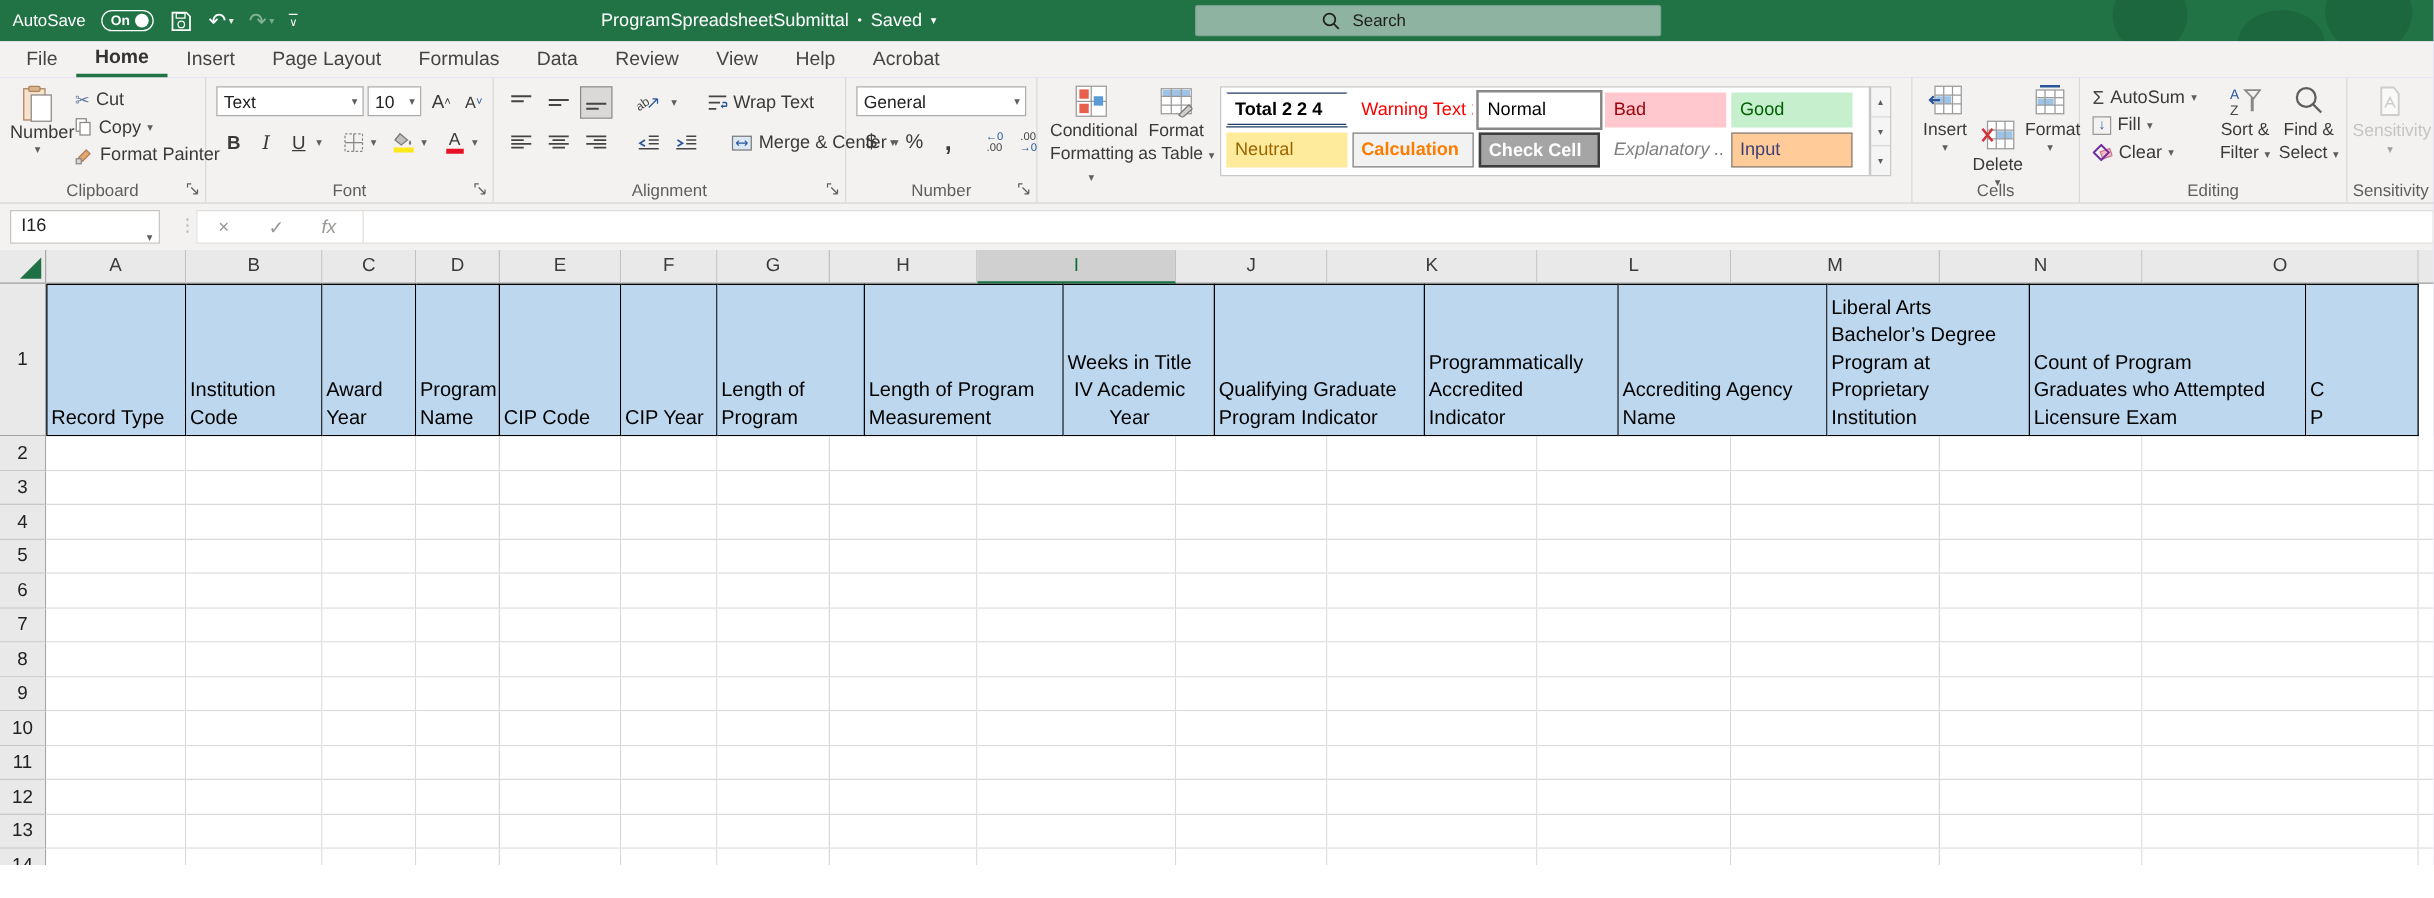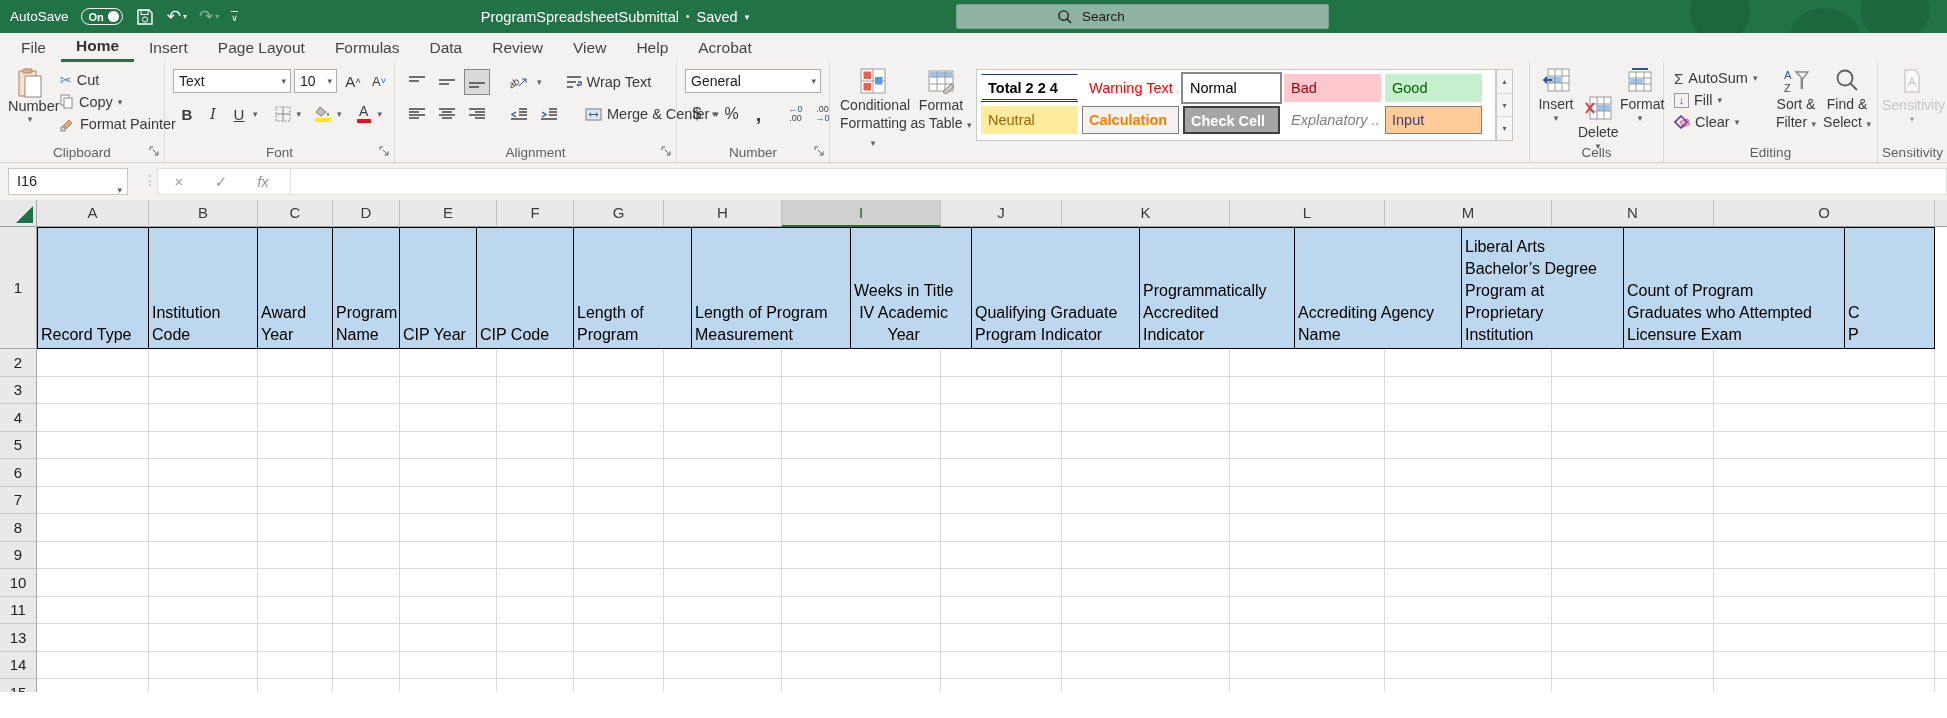--- a/index.html
+++ b/index.html
@@ -506,22 +506,22 @@
     <div id="sheet-rows">
         <div class="srow row1">
           <div class="rowh">1</div>
           <div class="hcell first" style="width: 112px; flex-basis: 112px;">Record Type</div>
           <div class="hcell" style="width: 109px; flex-basis: 109px;">Institution
 Code</div>
           <div class="hcell" style="width: 75px; flex-basis: 75px;">Award
 Year</div>
           <div class="hcell" style="width: 67px; flex-basis: 67px;">Program
 Name</div>
+          <div class="hcell" style="width: 97px; flex-basis: 97px;">CIP Code</div>
           <div class="hcell" style="width: 77px; flex-basis: 77px;">CIP Year</div>
-          <div class="hcell" style="width: 97px; flex-basis: 97px;">CIP Code</div>
           <div class="hcell" style="width: 118px; flex-basis: 118px;">Length of
 Program</div>
           <div class="hcell" style="width: 159px; flex-basis: 159px;">Length of Program
 Measurement</div>
           <div class="hcell" style="width: 121px; flex-basis: 121px; text-align: center;">Weeks in Title
 IV Academic
 Year</div>
           <div class="hcell" style="width: 168px; flex-basis: 168px;">Qualifying Graduate
 Program Indicator</div>
           <div class="hcell" style="width: 155px; flex-basis: 155px;">Programmatically
@@ -724,20 +724,39 @@
           <div class="cell" style="width: 159px; flex-basis: 159px;"></div>
           <div class="cell" style="width: 121px; flex-basis: 121px;"></div>
           <div class="cell" style="width: 168px; flex-basis: 168px;"></div>
           <div class="cell" style="width: 155px; flex-basis: 155px;"></div>
           <div class="cell" style="width: 167px; flex-basis: 167px;"></div>
           <div class="cell" style="width: 162px; flex-basis: 162px;"></div>
           <div class="cell" style="width: 221px; flex-basis: 221px;"></div>
           <div class="cell" style="width: 90px; flex-basis: 90px;"></div>
         </div>
         <div class="srow">
+          <div class="rowh">12</div>
+          <div class="cell" style="width: 112px; flex-basis: 112px;"></div>
+          <div class="cell" style="width: 109px; flex-basis: 109px;"></div>
+          <div class="cell" style="width: 75px; flex-basis: 75px;"></div>
+          <div class="cell" style="width: 67px; flex-basis: 67px;"></div>
+          <div class="cell" style="width: 97px; flex-basis: 97px;"></div>
+          <div class="cell" style="width: 77px; flex-basis: 77px;"></div>
+          <div class="cell" style="width: 90px; flex-basis: 90px;"></div>
+          <div class="cell" style="width: 118px; flex-basis: 118px;"></div>
+          <div class="cell" style="width: 159px; flex-basis: 159px;"></div>
+          <div class="cell" style="width: 121px; flex-basis: 121px;"></div>
+          <div class="cell" style="width: 168px; flex-basis: 168px;"></div>
+          <div class="cell" style="width: 155px; flex-basis: 155px;"></div>
+          <div class="cell" style="width: 167px; flex-basis: 167px;"></div>
+          <div class="cell" style="width: 162px; flex-basis: 162px;"></div>
+          <div class="cell" style="width: 221px; flex-basis: 221px;"></div>
+          <div class="cell" style="width: 90px; flex-basis: 90px;"></div>
+        </div>
+        <div class="srow">
           <div class="rowh">13</div>
           <div class="cell" style="width: 112px; flex-basis: 112px;"></div>
           <div class="cell" style="width: 109px; flex-basis: 109px;"></div>
           <div class="cell" style="width: 75px; flex-basis: 75px;"></div>
           <div class="cell" style="width: 67px; flex-basis: 67px;"></div>
           <div class="cell" style="width: 97px; flex-basis: 97px;"></div>
           <div class="cell" style="width: 77px; flex-basis: 77px;"></div>
           <div class="cell" style="width: 90px; flex-basis: 90px;"></div>
           <div class="cell" style="width: 118px; flex-basis: 118px;"></div>
           <div class="cell" style="width: 159px; flex-basis: 159px;"></div>

